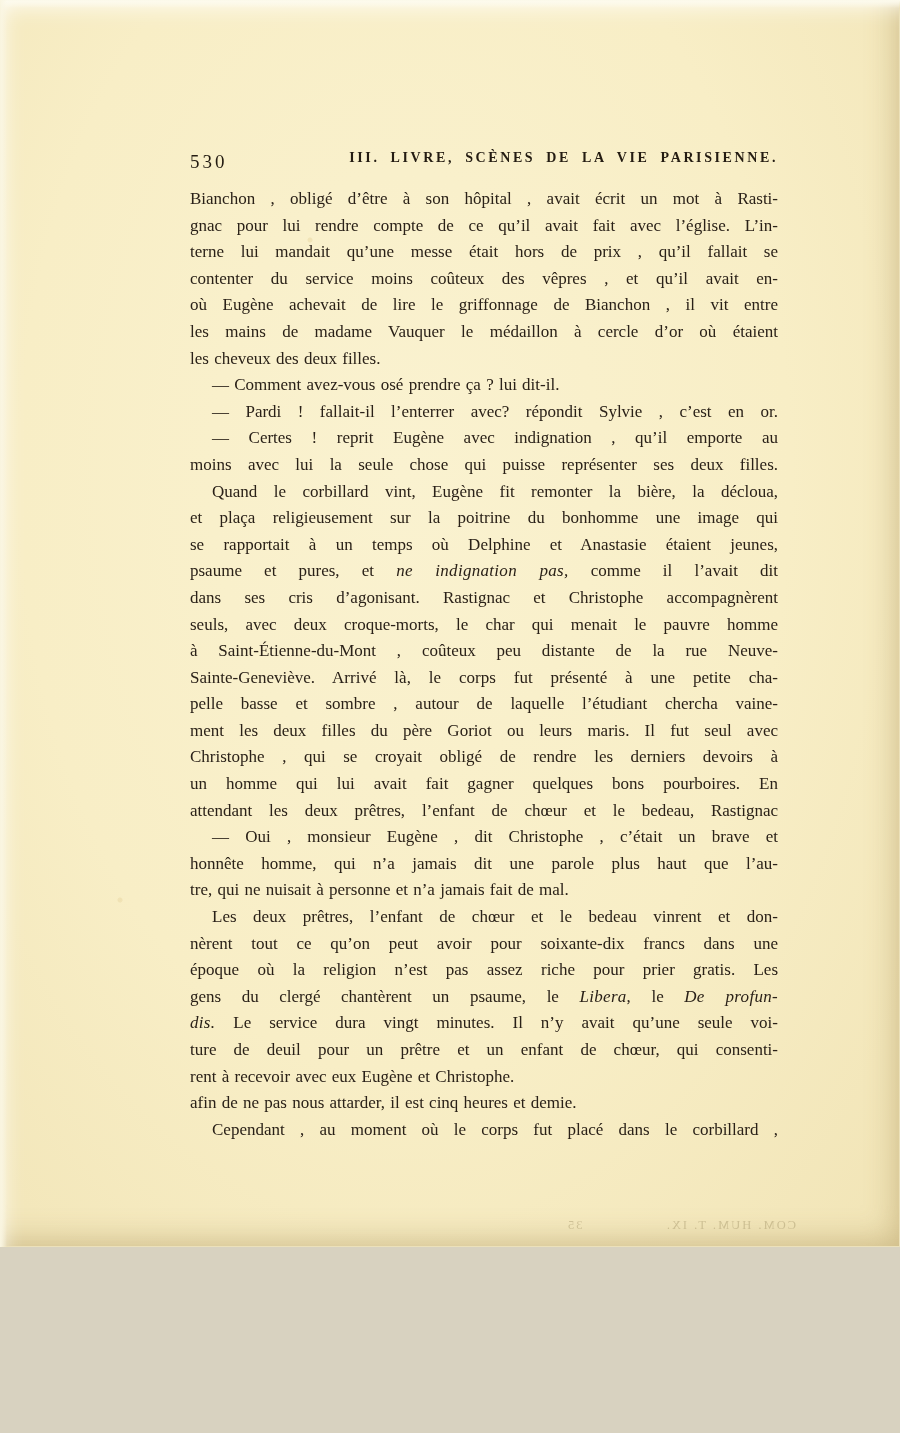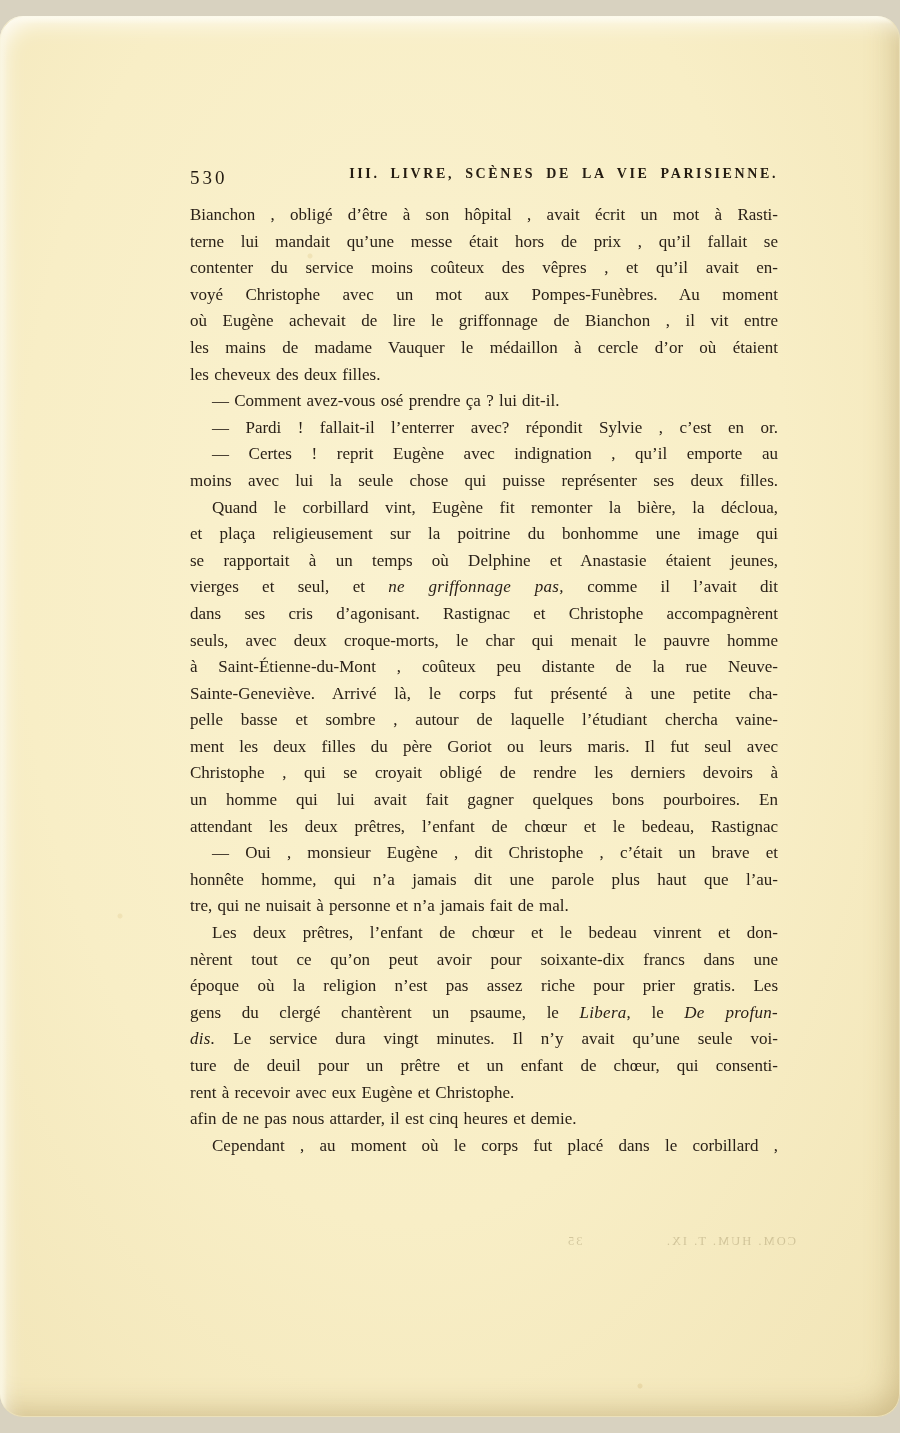--- a/index.html
+++ b/index.html
@@ -1,34 +1,33 @@
 <!DOCTYPE html>
 <html lang="fr"><head>
 <meta charset="utf-8">
 <style>
   html, body { margin: 0; padding: 0; background: #d8d2c0; }
   .scan {
     position: relative;
     width: 900px;
-    height: 1401px;
-    margin: 16px auto;
+    height: 1247px;
+    margin: 0 auto;
     overflow: hidden;
     background:
       radial-gradient(circle at 310px 240px, rgba(216,190,120,.25) 0 2px, rgba(216,190,120,0) 3px),
       radial-gradient(circle at 700px 520px, rgba(210,180,110,.22) 0 2px, rgba(210,180,110,0) 3px),
       radial-gradient(circle at 120px 900px, rgba(210,180,110,.2) 0 2px, rgba(210,180,110,0) 3px),
       radial-gradient(circle at 640px 1370px, rgba(205,175,105,.25) 0 2px, rgba(205,175,105,0) 3px),
       radial-gradient(ellipse at 45% 38%, #faf2d0 0%, #f8eec6 55%, #f1e4b6 100%);
     box-shadow:
       inset 0 0 0 1px #ece1ba,
       inset 12px 16px 22px -10px rgba(255,255,255,.85),
       inset -16px -18px 30px -12px rgba(150,120,60,.38);
     font-family: "Liberation Serif", "DejaVu Serif", serif;
     color: #2a2118;
-    border-radius: 23px;
   }
   
   .scan::before {
     content: "";
     position: absolute; left: 0; top: 0; right: 0; height: 8px;
     background: linear-gradient(#fdfbee, rgba(253,251,238,0));
     pointer-events: none;
   }
   .scan::after {
     content: "";
@@ -98,34 +97,34 @@
 
 <div class="scan">
 
   <div class="page-header">
     <span class="pagenum">530</span>
     <span class="running-title">III. LIVRE, SCÈNES DE LA VIE PARISIENNE.</span>
   </div>
 
   <div class="body-text">
       <div class="line fill"><span>Bianchon , obligé d’être à son hôpital , avait écrit un mot à Rasti-</span></div>
+      <div class="line fill"><span>gnac pour lui rendre compte de ce qu’il avait fait avec l’église. L’in-</span></div>
       <div class="line fill"><span>terne lui mandait qu’une messe était hors de prix , qu’il fallait se</span></div>
       <div class="line fill"><span>contenter du service moins coûteux des vêpres , et qu’il avait en-</span></div>
-      <div class="line fill"><span>voyé Christophe avec un mot aux Pompes-Funèbres. Au moment</span></div>
       <div class="line fill"><span>où Eugène achevait de lire le griffonnage de Bianchon , il vit entre</span></div>
       <div class="line fill"><span>les mains de madame Vauquer le médaillon à cercle d’or où étaient</span></div>
       <div class="line"><span>les cheveux des deux filles.</span></div>
       <div class="line indent"><span>— Comment avez-vous osé prendre ça ? lui dit-il.</span></div>
       <div class="line fill indent"><span>— Pardi ! fallait-il l’enterrer avec? répondit Sylvie , c’est en or.</span></div>
       <div class="line fill indent"><span>— Certes ! reprit Eugène avec indignation , qu’il emporte au</span></div>
       <div class="line fill"><span>moins avec lui la seule chose qui puisse représenter ses deux filles.</span></div>
       <div class="line fill indent"><span>Quand le corbillard vint, Eugène fit remonter la bière, la décloua,</span></div>
       <div class="line fill"><span>et plaça religieusement sur la poitrine du bonhomme une image qui</span></div>
       <div class="line fill"><span>se rapportait à un temps où Delphine et Anastasie étaient jeunes,</span></div>
-      <div class="line fill"><span>vierges et seul, et </span><span class="it">ne griffonnage pas,</span><span> comme il l’avait dit</span></div>
+      <div class="line fill"><span>psaume et pures, et </span><span class="it">ne indignation pas,</span><span> comme il l’avait dit</span></div>
       <div class="line fill"><span>dans ses cris d’agonisant. Rastignac et Christophe accompagnèrent</span></div>
       <div class="line fill"><span>seuls, avec deux croque-morts, le char qui menait le pauvre homme</span></div>
       <div class="line fill"><span>à Saint-Étienne-du-Mont , coûteux peu distante de la rue Neuve-</span></div>
       <div class="line fill"><span>Sainte-Geneviève. Arrivé là, le corps fut présenté à une petite cha-</span></div>
       <div class="line fill"><span>pelle basse et sombre , autour de laquelle l’étudiant chercha vaine-</span></div>
       <div class="line fill"><span>ment les deux filles du père Goriot ou leurs maris. Il fut seul avec</span></div>
       <div class="line fill"><span>Christophe , qui se croyait obligé de rendre les derniers devoirs à</span></div>
       <div class="line fill"><span>un homme qui lui avait fait gagner quelques bons pourboires. En</span></div>
       <div class="line fill"><span>attendant les deux prêtres, l’enfant de chœur et le bedeau, Rastignac</span></div>
       <div class="line fill indent"><span>— Oui , monsieur Eugène , dit Christophe , c’était un brave et</span></div>

